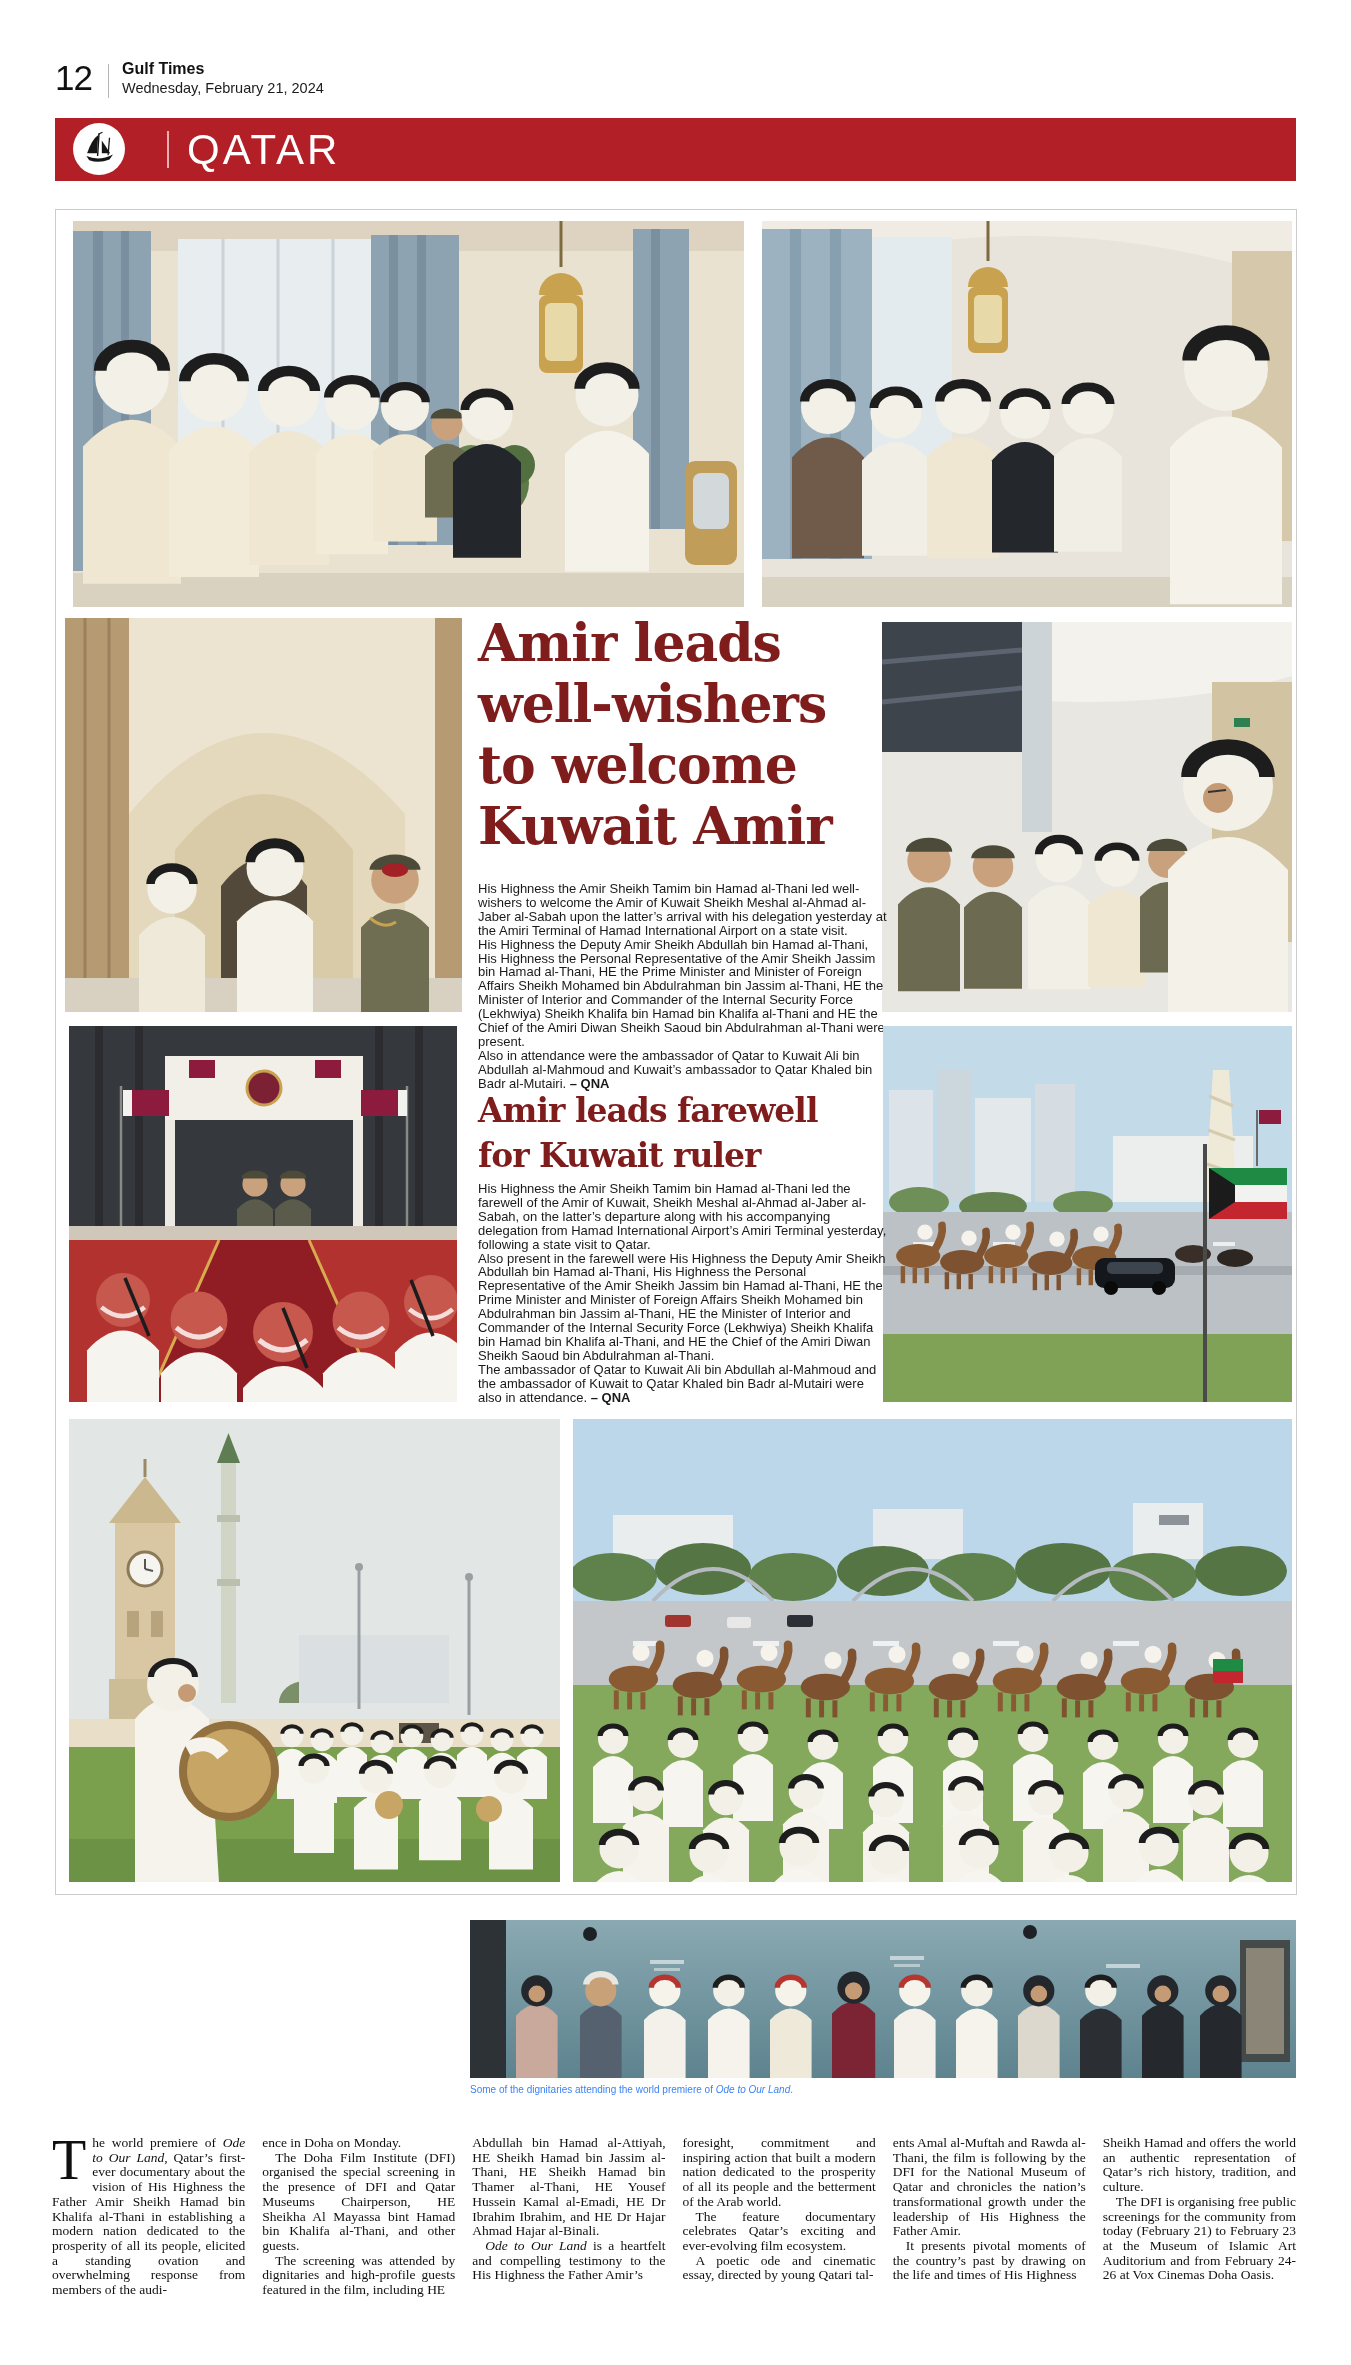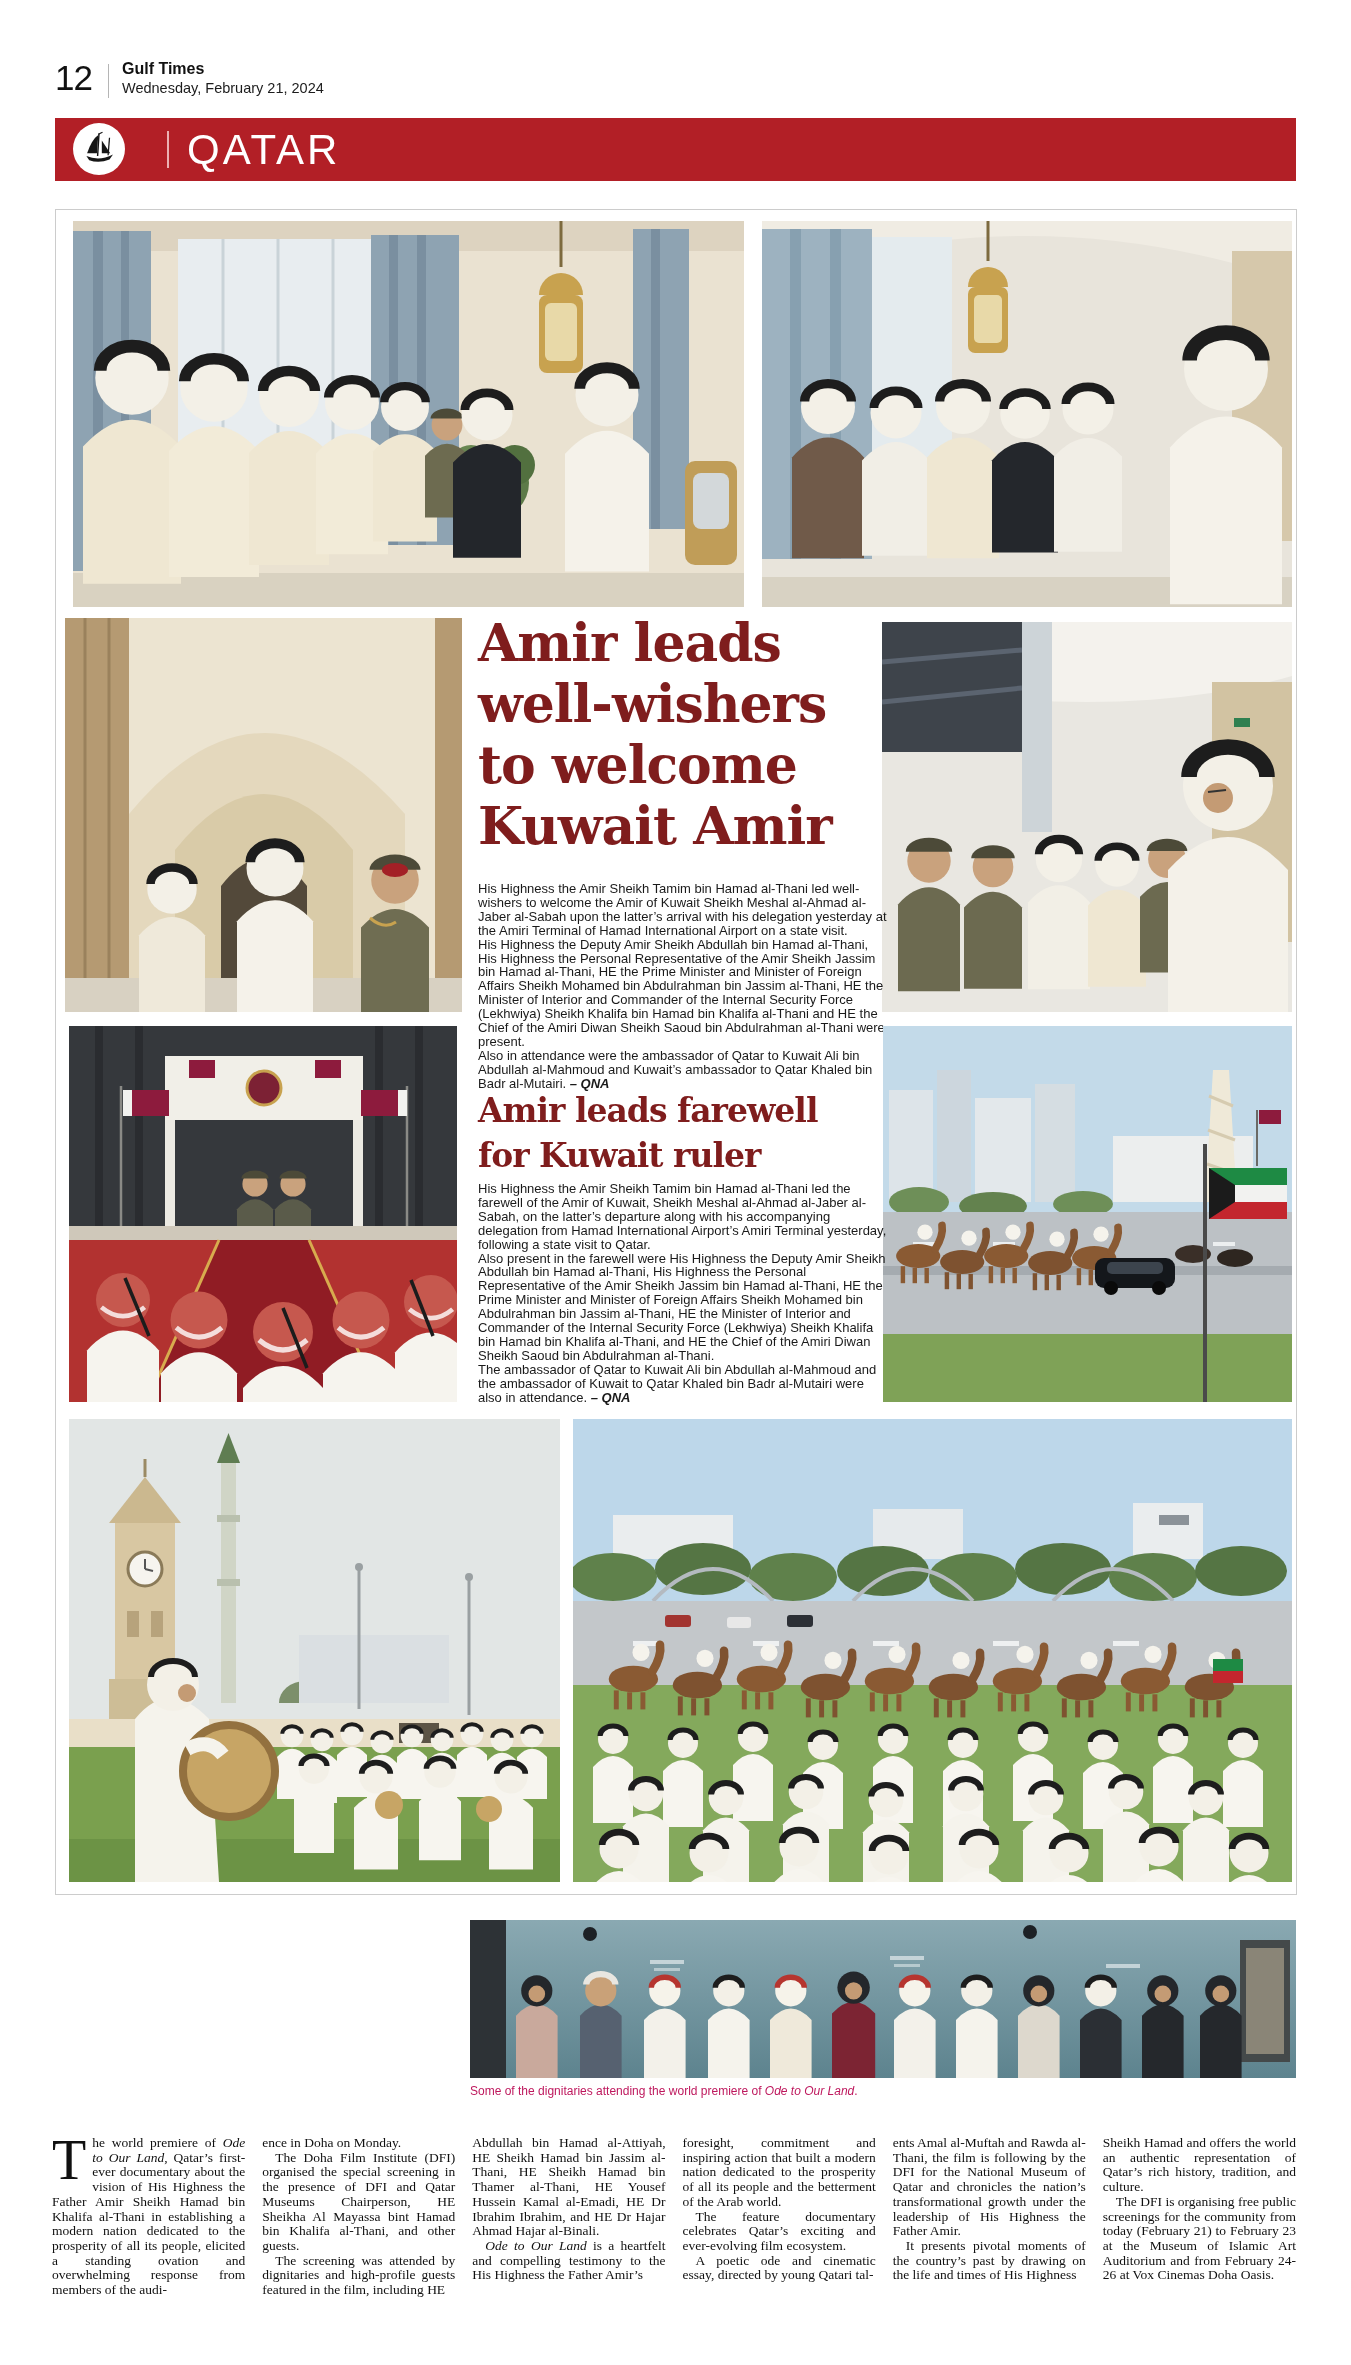--- a/index.html
+++ b/index.html
@@ -32,24 +32,24 @@
   .hl1{left:478px;top:612px;width:416px;font-size:52px;line-height:61px;}
   .hl2{left:478px;top:1088px;width:416px;font-size:33px;line-height:45px;}
   .hl3{left:55px;top:1916px;width:420px;font-size:37px;line-height:41px;}
   .it{font-style:italic;}
 
   
   .body-sans{position:absolute;width:410px;font-size:13px;line-height:13.9px;color:#1a1a1a;}
   .body-sans p{margin:0;}
   .b1{left:478px;top:882px;}
   .b2{left:478px;top:1182px;}
-  .qna{font-weight:700;font-style:italic;}
-
-  
-  .caption{position:absolute;left:470px;top:2084px;width:830px;font-size:12px;color:#be185d;}
+  .qna{font-weight:700;}
+
+  
+  .caption{position:absolute;left:470px;top:2084px;width:830px;font-size:10px;color:#3b82f6;}
 
   
   .cols{position:absolute;left:52px;top:2136px;width:1244px;height:226px;display:flex;gap:17px;
         font-family:"Liberation Serif",serif;font-size:13.5px;line-height:14.7px;color:#101010;}
   .col{flex:1 1 0;text-align:justify;}
   .col p{margin:0;}
   .col p.ind{text-indent:13px;}
   .dropcap{float:left;font-family:"Liberation Serif",serif;font-size:56px;line-height:44px;
         padding:2px 6px 0 0;font-weight:400;}
 </style>

